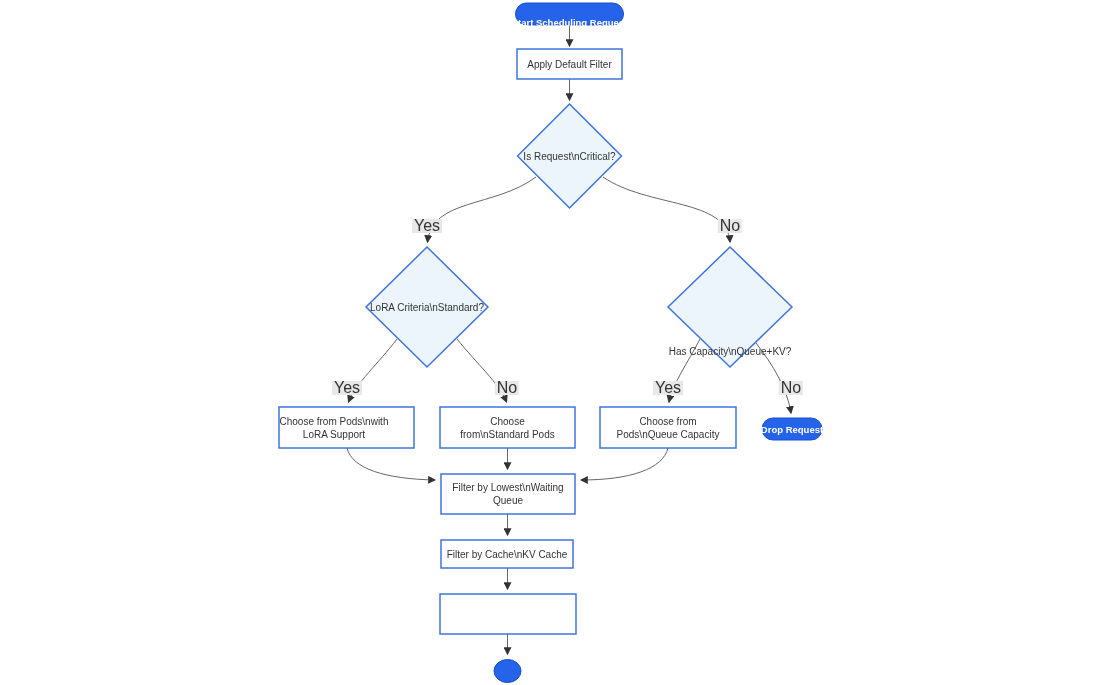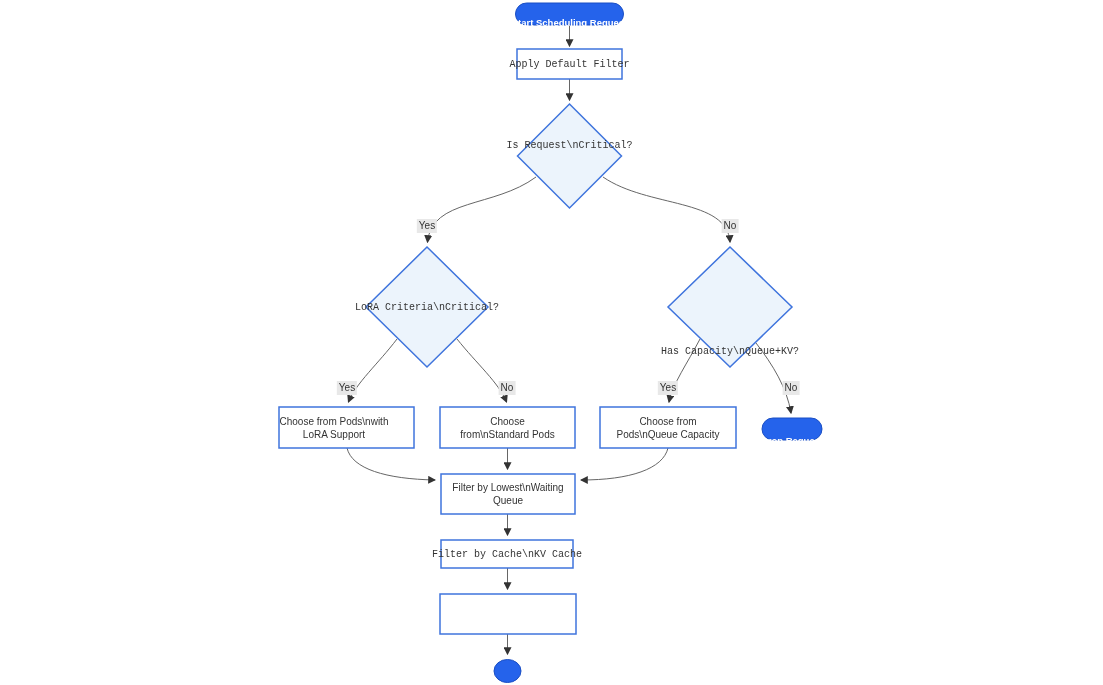--- a/index.html
+++ b/index.html
@@ -14,26 +14,26 @@
   .edge{fill:none;stroke:var(--edge_line,#666);stroke-width:1px;}
   .arrowhead{fill:var(--arrowhead,#333);}
   .node-rect{fill:var(--process_fill,#fff);stroke:var(--node_border,#3f74dd);stroke-width:1.5px;}
   .node-decision{fill:var(--decision_fill,#ecf4fc);stroke:var(--node_border,#3f74dd);stroke-width:1.5px;}
   .node-pill{fill:var(--pill_fill,#2563eb);stroke:var(--pill_border,#1b4fc4);stroke-width:1px;}
   .lbl{
     position:absolute;transform:translate(-50%,-50%);
     text-align:center;font-size:10px;line-height:13px;
     color:var(--text,#333);white-space:normal;
   }
-  .lbl-nowrap{white-space:nowrap;font-family:Liberation Mono, monospace;}
+  .lbl-nowrap{white-space:nowrap;}
   .lbl-pill{color:var(--pill_text,#fff);font-weight:bold;font-size:9.5px;white-space:nowrap;}
   .echip{
     position:absolute;transform:translate(-50%,-50%);
     background:var(--edge_label_bg,#e8e8e8);
-    font-size:10px;line-height:14px;padding:0 2px;
+    font-size:16px;line-height:14px;padding:0 2px;
     color:var(--text,#333);white-space:nowrap;
   }
 </style>
 </head>
 <body>
 
 <div id="canvas">
 
   <svg id="flow-svg" width="1103" height="685" viewBox="0 0 1103 685">
     <defs>
@@ -67,27 +67,27 @@
     <rect class="node-rect" x="600" y="407" width="136" height="41"></rect>
     <rect class="node-pill" x="762" y="418" width="60" height="22" rx="11" ry="11"></rect>
     <rect class="node-rect" x="441" y="474" width="134" height="40"></rect>
     <rect class="node-rect" x="441" y="540" width="132" height="28"></rect>
     <rect class="node-rect" x="440" y="594" width="136" height="40"></rect>
     <ellipse class="node-pill" cx="507.5" cy="671" rx="13.5" ry="11.5"></ellipse>
   </svg>
 
   <div class="lbl lbl-pill" style="left:569.5px;top:6px;margin-top:16px;">Start Scheduling Request</div>
   <div class="lbl lbl-nowrap" style="left:569.5px;top:64px;">Apply Default Filter</div>
-  <div class="lbl lbl-nowrap" style="left:569.5px;top:145px;text-align:right;">Is Request\nCritical?</div>
-  <div class="lbl lbl-nowrap" style="left:427px;top:307px;">LoRA Criteria\nCritical?</div>
+  <div class="lbl lbl-nowrap" style="left:569.5px;top:156px;text-align:right;">Is Request\nCritical?</div>
+  <div class="lbl lbl-nowrap" style="left:427px;top:307px;">LoRA Criteria\nStandard?</div>
   <div class="lbl lbl-nowrap" style="left:730px;top:307px;margin-top:44px;">Has Capacity\nQueue+KV?</div>
   <div class="lbl" style="left:334px;top:427.5px;max-width:116px;width:116px;">Choose from Pods\nwith LoRA Support</div>
   <div class="lbl" style="left:507.5px;top:427.5px;max-width:104px;width:104px;">Choose from\nStandard Pods</div>
   <div class="lbl" style="left:668px;top:427.5px;max-width:116px;width:116px;">Choose from Pods\nQueue Capacity</div>
-  <div class="lbl lbl-pill" style="left:792px;top:429px;margin-top:11px;">Drop Request</div>
+  <div class="lbl lbl-pill" style="left:792px;top:429px;">Drop Request</div>
   <div class="lbl" style="left:508px;top:494px;max-width:114px;width:114px;">Filter by Lowest\nWaiting Queue</div>
   <div class="lbl lbl-nowrap" style="left:507px;top:554px;">Filter by Cache\nKV Cache</div>
   <div class="lbl lbl-pill" style="left:530px;top:671px;margin-left:20px;">End</div>
 
   <div class="echip" style="left:427px;top:226px;">Yes</div>
   <div class="echip" style="left:730px;top:226px;">No</div>
   <div class="echip" style="left:347px;top:388px;">Yes</div>
   <div class="echip" style="left:507px;top:388px;">No</div>
   <div class="echip" style="left:668px;top:388px;">Yes</div>
   <div class="echip" style="left:791px;top:388px;">No</div>

